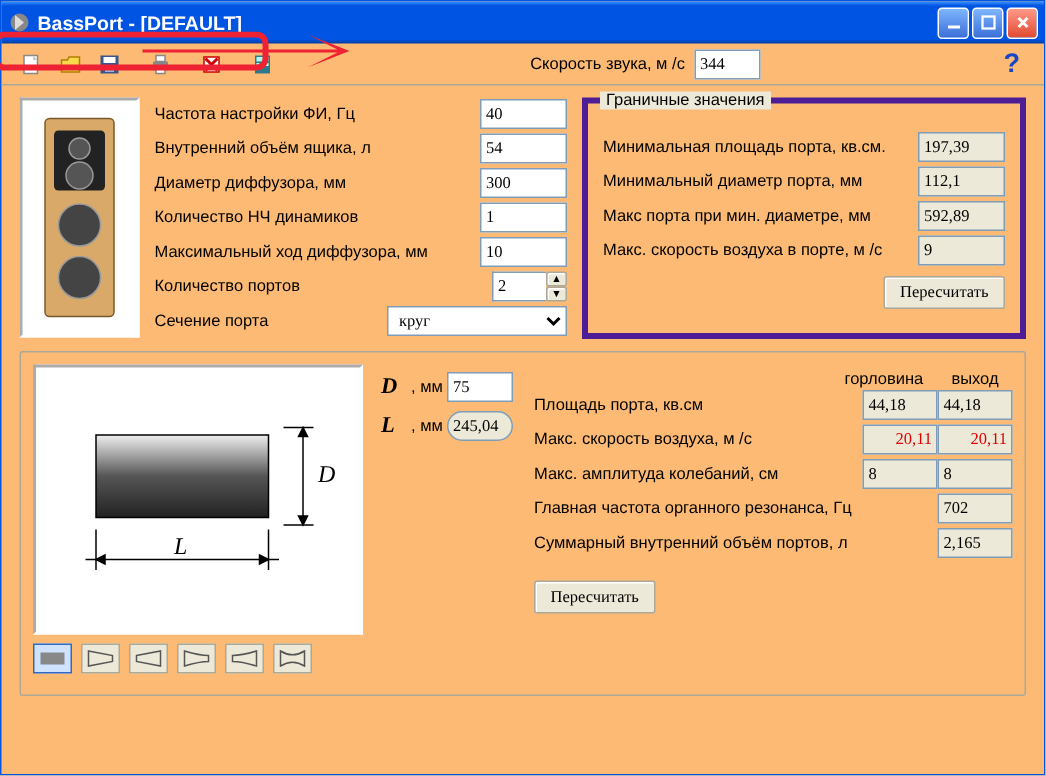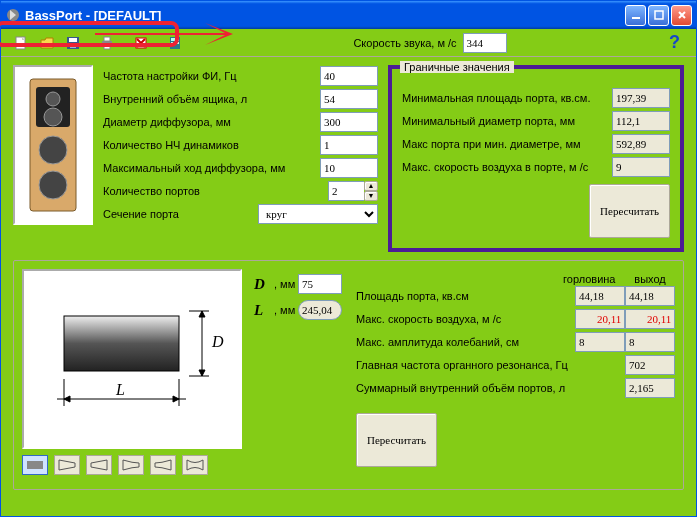--- a/index.html
+++ b/index.html
@@ -1,17 +1,17 @@
 <!DOCTYPE html>
 <html><head>
 <meta charset="utf-8">
 <style>
   * { box-sizing: border-box; }
   body { margin:0; padding:0; font-family: Tahoma, sans-serif; font-size:11px; background:#fff; }
-  .window { width:697px; height:517px; border:1px solid #0054e3; background:#84cc16; position:relative; }
+  .window { width:697px; height:517px; border:1px solid #0054e3; background:#fdba74; position:relative; }
   .titlebar { height:28px; background:linear-gradient(to bottom,#3a95ff 0%,#0054e3 10%,#0054e3 90%,#003fa0 100%); display:flex; align-items:center; padding:0 4px; color:#fff; font-size:13px; }
   .titlebar .icon { width:16px; height:16px; margin-right:4px; display:inline-flex;}
   .titlebar .title { flex:1; font-weight:bold;}
   .winbtn { width:21px; height:21px; margin-left:2px; border:1px solid #fff; border-radius:3px; display:flex; align-items:center; justify-content:center; font-family:Arial; font-weight:bold; font-size:12px;}
   .winbtn.min,.winbtn.max { background:linear-gradient(to bottom,#7eb6ff,#3a6fd8);}
   .winbtn.close { background:linear-gradient(to bottom,#ff9a8a,#e24a31);}
   .toolbar { height:28px; border-bottom:1px solid #aca899; display:flex; align-items:center; padding:0 10px;}
   .tbtn { width:20px; height:20px; margin-right:6px; display:inline-flex; align-items:center; justify-content:center; border:1px solid transparent;}
   .spacer { flex:1; }
   .help { color:#1646c8; font-size:18px; font-weight:bold; margin-right:6px;}
@@ -21,21 +21,21 @@
   .red { color:#e00000;padding-left:21px;}
   .content { padding:8px 12px 4px 12px;}
   .topgrid{ display:flex; gap:10px;}
   .speakerbox{ width:80px; height:160px; border:2px inset #fff; background:#fff; display:flex; align-items:center; justify-content:center;}
   .fields1 { flex:0 0 275px;}
   .row{ display:flex; align-items:center; height:22px; margin-bottom:1px;}
   .row label{ flex:1;}
   .row input, .row select{ width:58px;}
   .fieldset{ border:4px solid #4c1d95; padding:8px 10px 10px 10px; position:relative; flex:1;}
   .fieldset .legend{ position:absolute; top:-8px; left:8px; background:#ece9d8; padding:0 4px;}
-  .btn{ background:#ece9d8; border:1px solid #aca899; border-radius:2px; box-shadow:inset 1px 1px 0 #fff; padding:20px 10px; font-family:Tahoma; font-size:11px;}
+  .btn{ background:#ece9d8; border:1px solid #aca899; border-radius:2px; box-shadow:inset 1px 1px 0 #fff; padding:4px 10px; font-family:Tahoma; font-size:11px;}
   .panel2{ margin-top:8px; border:1px solid #aca899; border-radius:2px; padding:8px; display:flex; gap:12px; height:230px;}
   .diagram-wrap{}
   .diagrambox{ width:220px; height:180px; border:2px inset #fff; background:#fff; position:relative;}
   .shapebar{ display:flex; gap:6px; margin-top:6px;}
   .shapebtn{ width:26px; height:20px; border:1px solid #aca899; background:#ece9d8; display:flex; align-items:center; justify-content:center;}
   .shapebtn.sel{ border:1px solid #3169c6; background:#cfe3ff;}
   .mid{ width:90px; padding-top:4px;}
   .mid .drow{ display:flex; align-items:center; height:22px; margin-bottom:4px;}
   .mid .sym{ font-family:"Times New Roman",serif; font-size:15px; font-weight:bold; font-style:italic; width:20px;}
   .mid .unit{ width:24px;}

